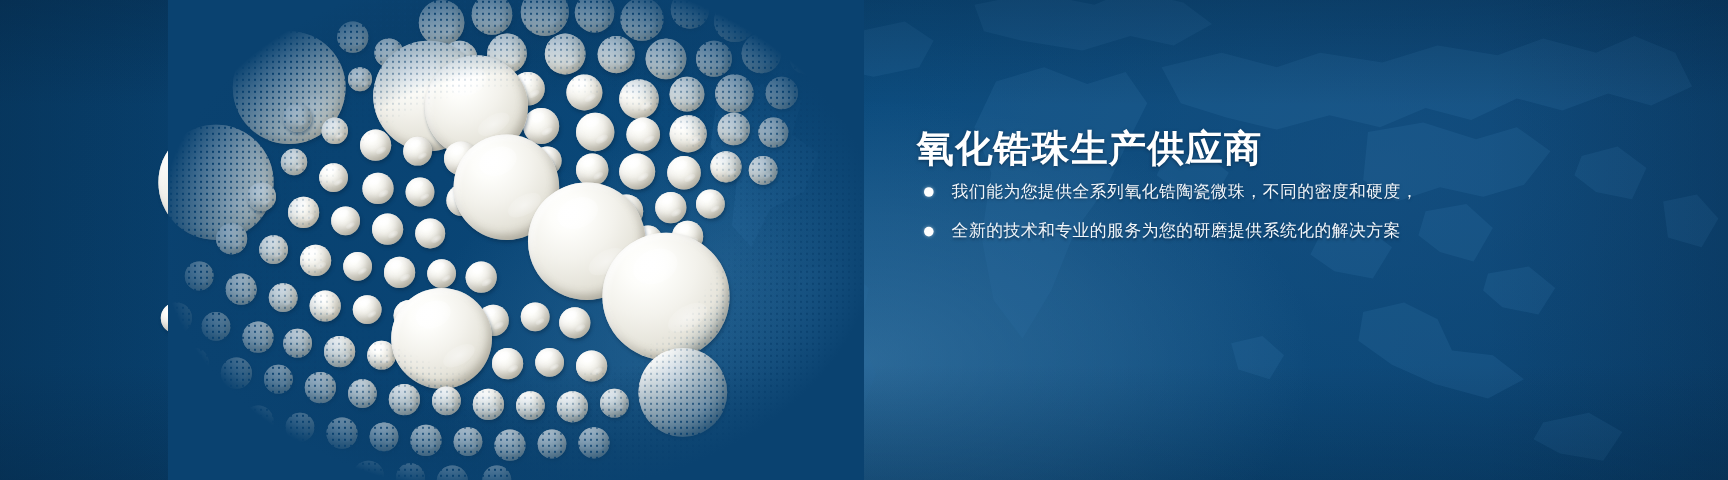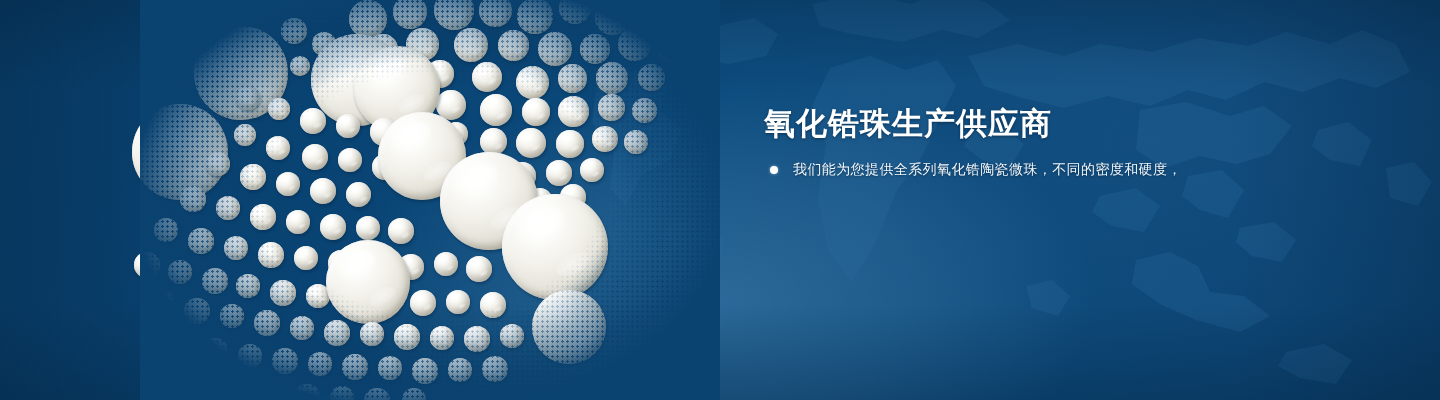--- a/index.html
+++ b/index.html
@@ -98,21 +98,21 @@
   }
   .headline {
     color:#ffffff;
     font-size:31px;
     font-weight:bold;
     letter-spacing:1px;
     line-height:40px;
     text-shadow:0 1px 3px rgba(2,24,46,0.55);
     white-space:nowrap;
   }
-  .bullets { margin-top:14px; }
+  .bullets { margin-top:4px; }
   .bullet-row {
     position:relative;
     padding-left:29px;
     margin-bottom:10px;
     color:#f2f6fa;
     font-size:14px;
     line-height:23px;
     letter-spacing:0.4px;
     text-shadow:0 1px 2px rgba(2,24,46,0.5);
   }
@@ -300,18 +300,22 @@
   <div class="content">
     <div class="headline">氧化锆珠生产供应商</div>
 
     <div class="bullets">
 
       <div class="bullet-row">
         <span class="dot"></span>
         <span class="bullet-line">我们能为您提供全系列氧化锆陶瓷微珠，不同的密度和硬度，</span>
       </div>
 
+      <div class="bullet-row">
+        <span class="dot"></span>
+        <span class="bullet-line">全新的技术和专业的服务为您的研磨提供系统化的解决方案</span>
+      </div>
 
 
     </div>
   </div>
 
 </div>
 
 </body></html>

